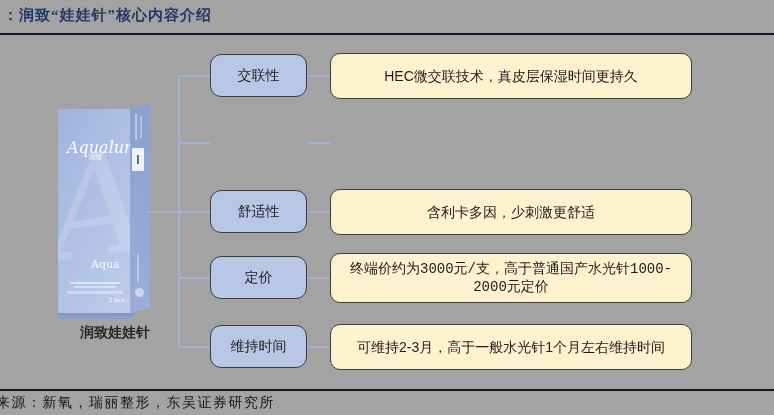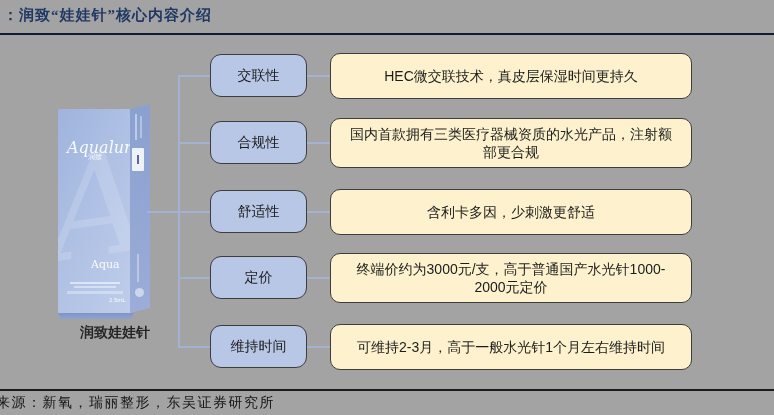--- a/index.html
+++ b/index.html
@@ -139,27 +139,25 @@
   <div class="hline" style="left:179px; top:211px; width:31px;"></div>
   <div class="hline" style="left:179px; top:277px; width:31px;"></div>
   <div class="hline" style="left:179px; top:346px; width:31px;"></div>
   <div class="hline" style="left:307px; top:75px;  width:23px;"></div>
   <div class="hline" style="left:307px; top:142px; width:23px;"></div>
   <div class="hline" style="left:307px; top:211px; width:23px;"></div>
   <div class="hline" style="left:307px; top:277px; width:23px;"></div>
   <div class="hline" style="left:307px; top:346px; width:23px;"></div>
 
   <div class="cat-box" style="top:54px;">交联性</div>
-  <div class="cat-box" style="top:121px;">合规性</div>
   <div class="cat-box" style="top:256px;">定价</div>
   <div class="cat-box" style="top:190px;">舒适性</div>
   <div class="cat-box" style="top:325px;">维持时间</div>
 
   <div class="desc-box" style="top:53px;  height:46px;">HEC微交联技术，真皮层保湿时间更持久</div>
-  <div class="desc-box" style="top:118px; height:50px;">国内首款拥有三类医疗器械资质的水光产品，注射额部更合规</div>
   <div class="desc-box" style="top:189px; height:46px;">含利卡多因，少刺激更舒适</div>
-  <div class="desc-box" style="top:253px; height:50px;">终端价约为3000元/支，高于普通国产水光针1000-2000元定价</div>
+  <div class="desc-box" style="top:253px; height:50px;font-family:Liberation Mono, monospace;">终端价约为3000元/支，高于普通国产水光针1000-2000元定价</div>
   <div class="desc-box" style="top:324px; height:46px;">可维持2-3月，高于一般水光针1个月左右维持时间</div>
 
   <div class="footer-rule"></div>
   <div class="source">来源：新氧，瑞丽整形，东吴证券研究所</div>
 
 </div>
 
 </body></html>

